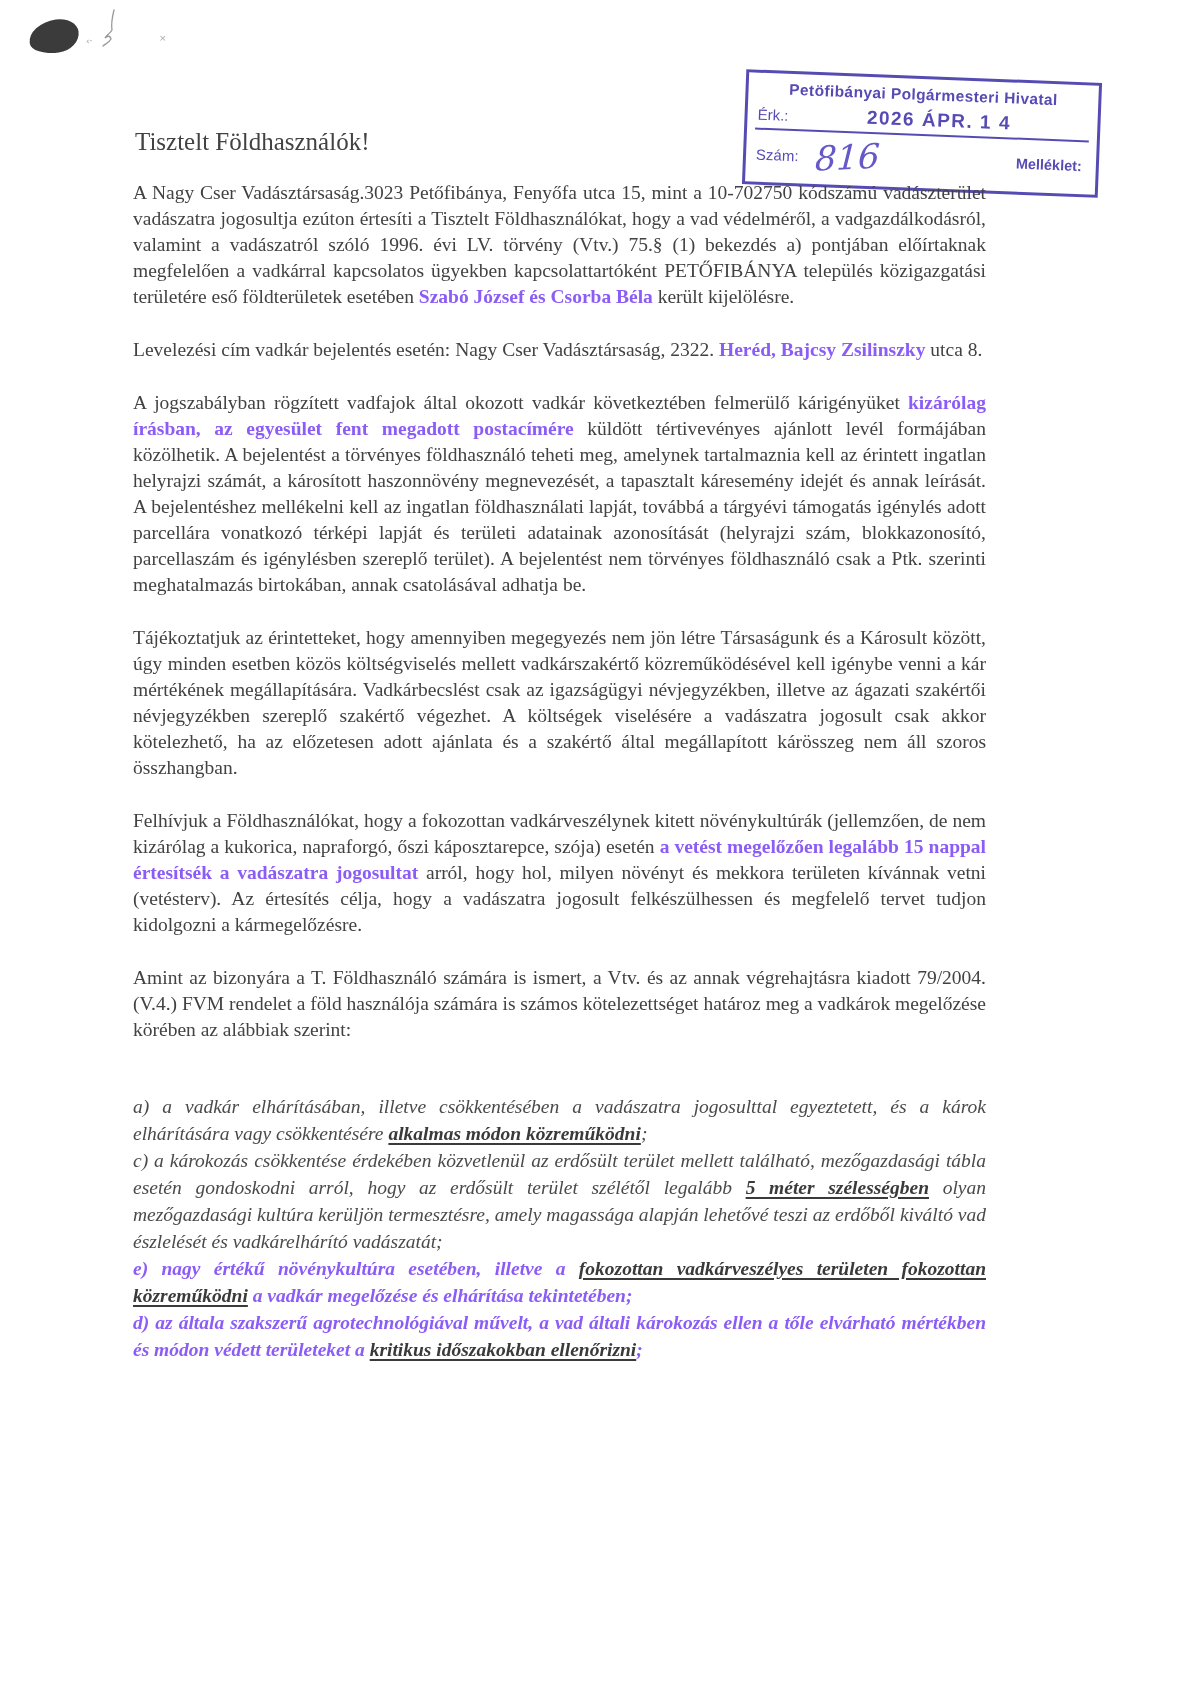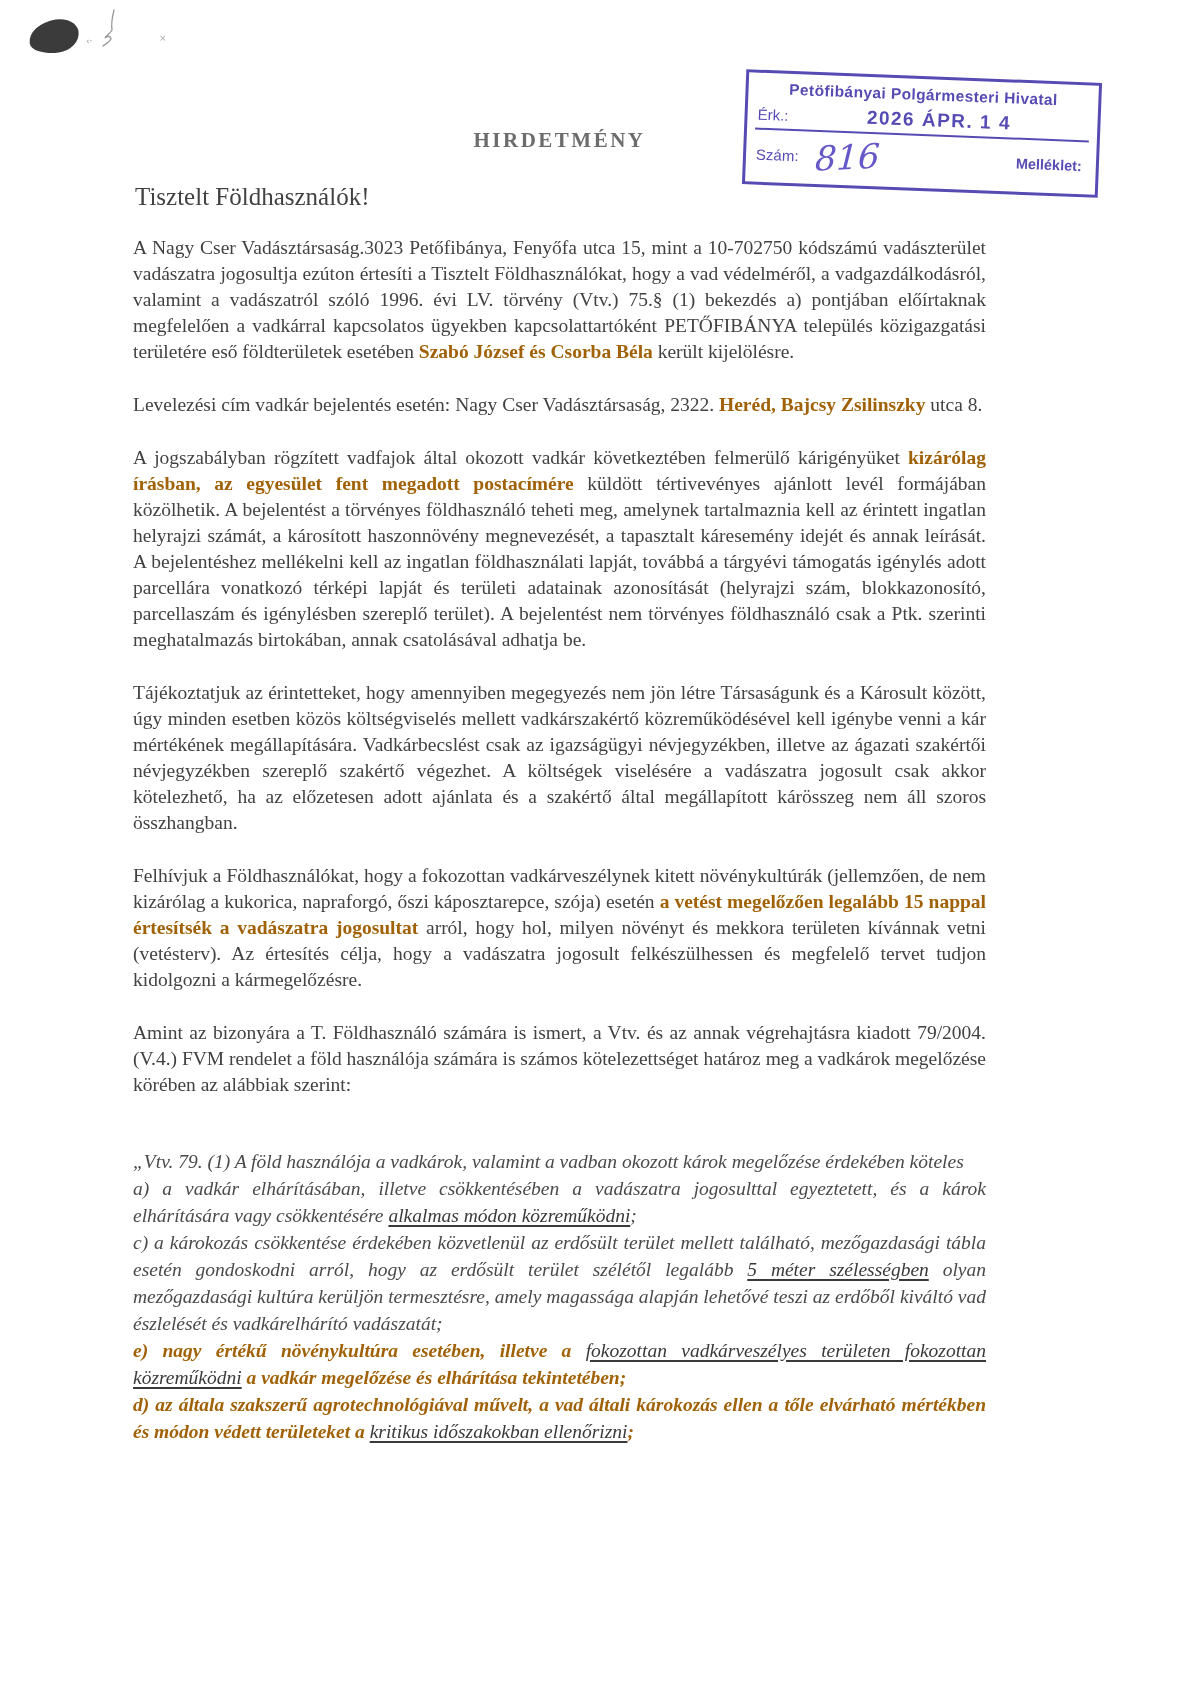--- a/index.html
+++ b/index.html
@@ -51,24 +51,24 @@
 
   
   .content{position:absolute;left:133px;top:128px;width:853px;}
   .doc-title{
     margin:0 0 30px 0;text-align:center;
     font-size:21px;font-weight:bold;letter-spacing:2.5px;
     color:#6c6c6c;
   }
   .salutation{margin:0 0 24px 2px;font-size:25px;}
   p.body{margin:0 0 27px 0;font-size:19.5px;line-height:26px;text-align:justify;}
-  .b{font-weight:bold;color:#a16207;}
+  .b{font-weight:bold;color:#8b5cf6;}
   .quote{margin-top:50px;font-style:italic;color:#4a4a4a;}
   .quote p{margin:0;font-size:19.5px;line-height:27px;text-align:justify;}
-  .bu{font-weight:normal;text-decoration:underline;text-underline-offset:3px;text-decoration-thickness:1.5px;color:#3a3a3a;}
+  .bu{font-weight:bold;text-decoration:underline;text-underline-offset:3px;text-decoration-thickness:1.5px;color:#3a3a3a;}
 </style>
 </head>
 <body>
 
 <div class="page">
 
   <div class="ink-blot"></div>
   <svg class="squiggle" viewBox="0 0 34 48">
     <path d="M24 2 C22 10, 21 16, 22 22 C20 26, 16 27, 15 30 C17 28, 20 27, 21 31 C19 35, 15 36, 13 38" fill="none" stroke="#9a9a9a" stroke-width="1.3" stroke-linecap="round"></path>
   </svg>
@@ -82,38 +82,36 @@
       <span class="stamp-date">2026 ÁPR. 1 4</span>
     </div>
     <div class="stamp-row3">
       <span class="stamp-szam">Szám:</span>
       <span class="stamp-hand">816</span>
       <span class="stamp-mell">Melléklet:</span>
     </div>
   </div>
 
   <div class="content">
-    <h1 class="doc-title">HIRDETMÉNY</h1>
 
     <div class="salutation">Tisztelt Földhasználók!</div>
 
     <p class="body"><span>A Nagy Cser Vadásztársaság.3023 Petőfibánya, Fenyőfa utca 15, mint a 10-702750 kódszámú vadászterület vadászatra jogosultja ezúton értesíti a Tisztelt Földhasználókat, hogy a vad védelméről, a vadgazdálkodásról, valamint a vadászatról szóló 1996. évi LV. törvény (Vtv.) 75.§ (1) bekezdés a) pontjában előírtaknak megfelelően a vadkárral kapcsolatos ügyekben kapcsolattartóként PETŐFIBÁNYA település közigazgatási területére eső földterületek esetében </span><span class="b">Szabó József és Csorba Béla</span><span> került kijelölésre.</span></p>
 
     <p class="body"><span>Levelezési cím vadkár bejelentés esetén: Nagy Cser Vadásztársaság, 2322. </span><span class="b">Heréd, Bajcsy Zsilinszky</span><span> utca 8.</span></p>
 
     <p class="body"><span>A jogszabályban rögzített vadfajok által okozott vadkár következtében felmerülő kárigényüket </span><span class="b">kizárólag írásban, az egyesület fent megadott postacímére</span><span> küldött tértivevényes ajánlott levél formájában közölhetik. A bejelentést a törvényes földhasználó teheti meg, amelynek tartalmaznia kell az érintett ingatlan helyrajzi számát, a károsított haszonnövény megnevezését, a tapasztalt káresemény idejét és annak leírását. A bejelentéshez mellékelni kell az ingatlan földhasználati lapját, továbbá a tárgyévi támogatás igénylés adott parcellára vonatkozó térképi lapját és területi adatainak azonosítását (helyrajzi szám, blokkazonosító, parcellaszám és igénylésben szereplő terület). A bejelentést nem törvényes földhasználó csak a Ptk. szerinti meghatalmazás birtokában, annak csatolásával adhatja be.</span></p>
 
     <p class="body"><span>Tájékoztatjuk az érintetteket, hogy amennyiben megegyezés nem jön létre Társaságunk és a Károsult között, úgy minden esetben közös költségviselés mellett vadkárszakértő közreműködésével kell igénybe venni a kár mértékének megállapítására. Vadkárbecslést csak az igazságügyi névjegyzékben, illetve az ágazati szakértői névjegyzékben szereplő szakértő végezhet. A költségek viselésére a vadászatra jogosult csak akkor kötelezhető, ha az előzetesen adott ajánlata és a szakértő által megállapított kárösszeg nem áll szoros összhangban.</span></p>
 
     <p class="body"><span>Felhívjuk a Földhasználókat, hogy a fokozottan vadkárveszélynek kitett növénykultúrák (jellemzően, de nem kizárólag a kukorica, napraforgó, őszi káposztarepce, szója) esetén </span><span class="b">a vetést megelőzően legalább 15 nappal értesítsék a vadászatra jogosultat</span><span> arról, hogy hol, milyen növényt és mekkora területen kívánnak vetni (vetésterv). Az értesítés célja, hogy a vadászatra jogosult felkészülhessen és megfelelő tervet tudjon kidolgozni a kármegelőzésre.</span></p>
 
     <p class="body"><span>Amint az bizonyára a T. Földhasználó számára is ismert, a Vtv. és az annak végrehajtásra kiadott 79/2004. (V.4.) FVM rendelet a föld használója számára is számos kötelezettséget határoz meg a vadkárok megelőzése körében az alábbiak szerint:</span></p>
 
     <div class="quote">
-      <p><span>„Vtv. 79. (1) A föld használója a vadkárok, valamint a vadban okozott károk megelőzése érdekében köteles</span></p>
       <p><span>a) a vadkár elhárításában, illetve csökkentésében a vadászatra jogosulttal egyeztetett, és a károk elhárítására vagy csökkentésére </span><span class="bu">alkalmas módon közreműködni</span><span>;</span></p>
       <p><span>c) a károkozás csökkentése érdekében közvetlenül az erdősült terület mellett található, mezőgazdasági tábla esetén gondoskodni arról, hogy az erdősült terület szélétől legalább </span><span class="bu">5 méter szélességben</span><span> olyan mezőgazdasági kultúra kerüljön termesztésre, amely magassága alapján lehetővé teszi az erdőből kiváltó vad észlelését és vadkárelhárító vadászatát;</span></p>
       <p><span class="b">e) nagy értékű növénykultúra esetében, illetve a </span><span class="bu">fokozottan vadkárveszélyes területen fokozottan közreműködni</span><span class="b"> a vadkár megelőzése és elhárítása tekintetében;</span></p>
       <p><span class="b">d) az általa szakszerű agrotechnológiával művelt, a vad általi károkozás ellen a tőle elvárható mértékben és módon védett területeket a </span><span class="bu">kritikus időszakokban ellenőrizni</span><span class="b">;</span></p>
     </div>
   </div>
 
 </div>
 
 </body></html>

